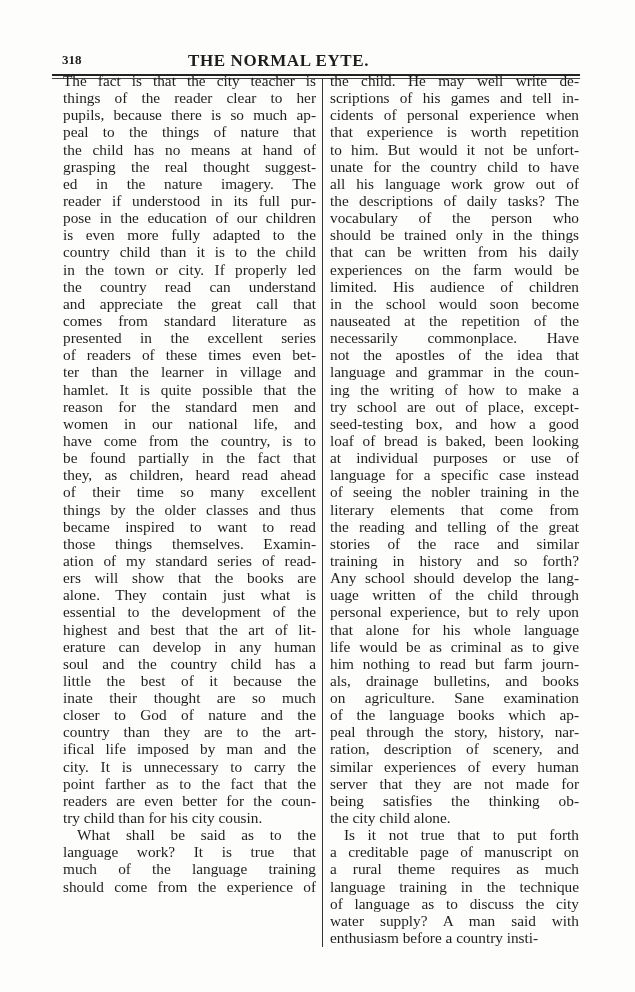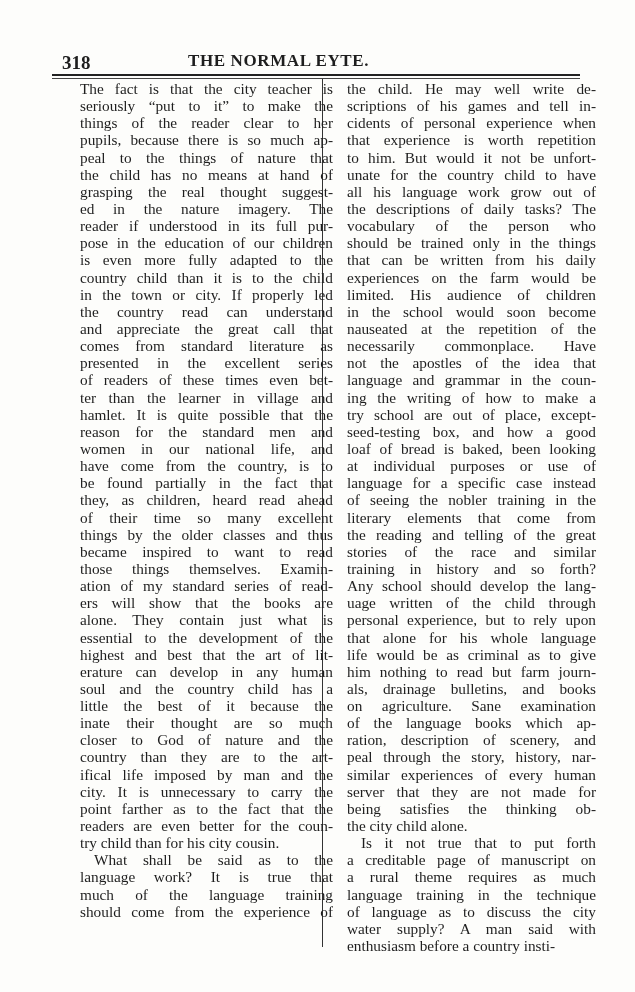--- a/index.html
+++ b/index.html
@@ -1,49 +1,48 @@
 <!DOCTYPE html>
 <html><head>
 <meta charset="utf-8">
 <style>
   html, body { margin:0; padding:0; }
   body {
     width:635px; height:992px; background:#fdfdfb; position:relative; overflow:hidden;
     font-family:"DejaVu Serif","Liberation Serif",serif; color:#1e1e1e;
   }
   .header { position:absolute; top:52px; left:62px; width:520px; height:20px; }
-  .page-num { position:absolute; left:0; top:0; font-size:19px; font-weight:bold; font-family:"Liberation Serif",serif; }
+  .page-num { position:absolute; left:0; top:0; font-size:13px; font-weight:bold; font-family:"Liberation Serif",serif; }
   .running-title { position:absolute; left:126px; top:-1px; font-size:17px; font-weight:bold; letter-spacing:0.6px; font-family:"Liberation Serif",serif; }
   .rule-thick { position:absolute; top:74px; left:52px; width:528px; height:2px; background:#222; }
   .rule-thin { position:absolute; top:77.5px; left:52px; width:528px; height:1px; background:#444; }
   .col-divider { position:absolute; left:322px; top:79px; width:1px; height:868px; background:#333; }
   .column {
-    position:absolute; top:80px;
-    font-family:"Liberation Serif",serif; font-size:15.3px; line-height:17.15px;margin-left:17px;
+    position:absolute; top:72px;
+    font-family:"Liberation Serif",serif; font-size:15.3px; line-height:17.15px;
   }
   .col-left { left:63px; width:253px; }
   .col-right { left:330px; width:249px; }
   .line { display:block; text-align:justify; text-align-last:justify; white-space:nowrap; height:17.15px; overflow:hidden; }
   .line.last { text-align-last:left; }
   .line.indent { padding-left:14px; }
 </style>
 </head>
 <body>
 
 <div class="header">
   <span class="page-num">318</span>
   <span class="running-title">THE NORMAL EYTE.</span>
 </div>
 <div class="rule-thick"></div>
 <div class="rule-thin"></div>
 <div class="col-divider"></div>
 
 <div class="column col-left" id="col-left">
     <span class="line">The fact is that the city teacher is</span>
-    <span class="line">seriously “put to it” to make the</span>
     <span class="line">things of the reader clear to her</span>
     <span class="line">pupils, because there is so much ap-</span>
     <span class="line">peal to the things of nature that</span>
     <span class="line">the child has no means at hand of</span>
     <span class="line">grasping the real thought suggest-</span>
     <span class="line">ed in the nature imagery. The</span>
     <span class="line">reader if understood in its full pur-</span>
     <span class="line">pose in the education of our children</span>
     <span class="line">is even more fully adapted to the</span>
     <span class="line">country child than it is to the child</span>
@@ -117,22 +116,22 @@
     <span class="line">training in history and so forth?</span>
     <span class="line">Any school should develop the lang-</span>
     <span class="line">uage written of the child through</span>
     <span class="line">personal experience, but to rely upon</span>
     <span class="line">that alone for his whole language</span>
     <span class="line">life would be as criminal as to give</span>
     <span class="line">him nothing to read but farm journ-</span>
     <span class="line">als, drainage bulletins, and books</span>
     <span class="line">on agriculture. Sane examination</span>
     <span class="line">of the language books which ap-</span>
+    <span class="line">peal through the story, history, nar-</span>
     <span class="line">ration, description of scenery, and</span>
-    <span class="line">peal through the story, history, nar-</span>
     <span class="line">similar experiences of every human</span>
     <span class="line">server that they are not made for</span>
     <span class="line">being satisfies the thinking ob-</span>
     <span class="line last">the city child alone.</span>
     <span class="line indent">Is it not true that to put forth</span>
     <span class="line">a creditable page of manuscript on</span>
     <span class="line">a rural theme requires as much</span>
     <span class="line">language training in the technique</span>
     <span class="line">of language as to discuss the city</span>
     <span class="line">water supply? A man said with</span>

